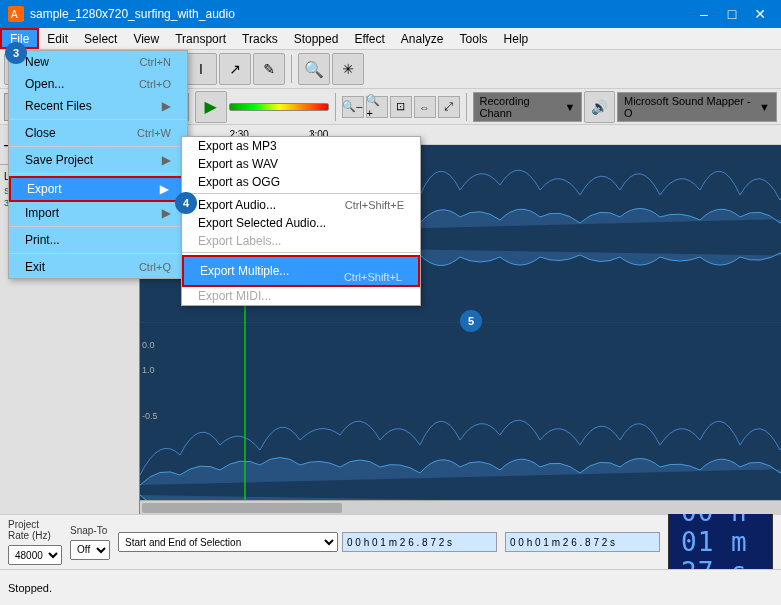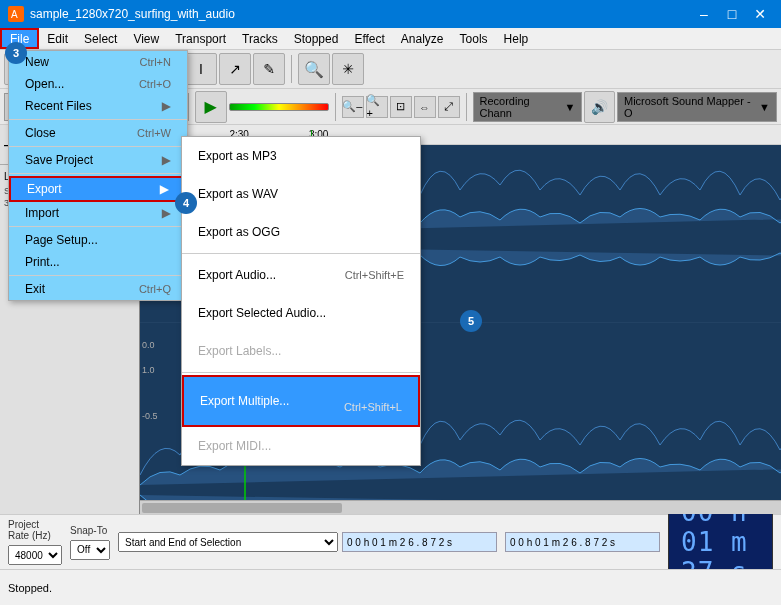--- a/index.html
+++ b/index.html
@@ -59,21 +59,21 @@
     .arrow { color: #666; }
     .file-menu-item.highlighted .arrow { color: white; }
 
     
     .export-submenu {
       position: absolute; left: 181px; top: 136px; background: white;
       border: 1px solid #aaa; box-shadow: 2px 2px 6px rgba(0,0,0,0.3);
       z-index: 1001; min-width: 240px;
     }
     .export-submenu-item {
-      padding: 12px 16px; cursor: pointer; display: flex; justify-content: space-between;
+      padding: 2px 16px; cursor: pointer; display: flex; justify-content: space-between;
       align-items: center; font-size: 12px; white-space: nowrap;
     }
     .export-submenu-item.highlighted { background: #3399ff; color: white; border: 2px solid #cc0000; }
     .export-submenu-item.disabled { color: #aaa; cursor: default; }
 
     
     .step-circle {
       position: absolute; width: 22px; height: 22px; border-radius: 50%;
       background: #1a6ab5; color: white; font-size: 11px; font-weight: bold;
       display: flex; align-items: center; justify-content: center; z-index: 1100;
@@ -373,23 +373,20 @@
   <div class="file-menu-item highlighted" style="border:2px solid #cc0000;">
     <span>Export</span>
     <span class="arrow" style="color:white;">▶</span>
   </div>
   <div class="file-menu-item">
     <span>Import</span>
     <span class="arrow">▶</span>
   </div>
   <div class="file-menu-separator"></div>
   <div class="file-menu-item">
-    <span>Page Setup...</span>
-  </div>
-  <div class="file-menu-item">
     <span>Print...</span>
   </div>
   <div class="file-menu-separator"></div>
   <div class="file-menu-item">
     <span>Exit</span>
     <span class="shortcut">Ctrl+Q</span>
   </div>
 </div>
 
 <div class="export-submenu">

